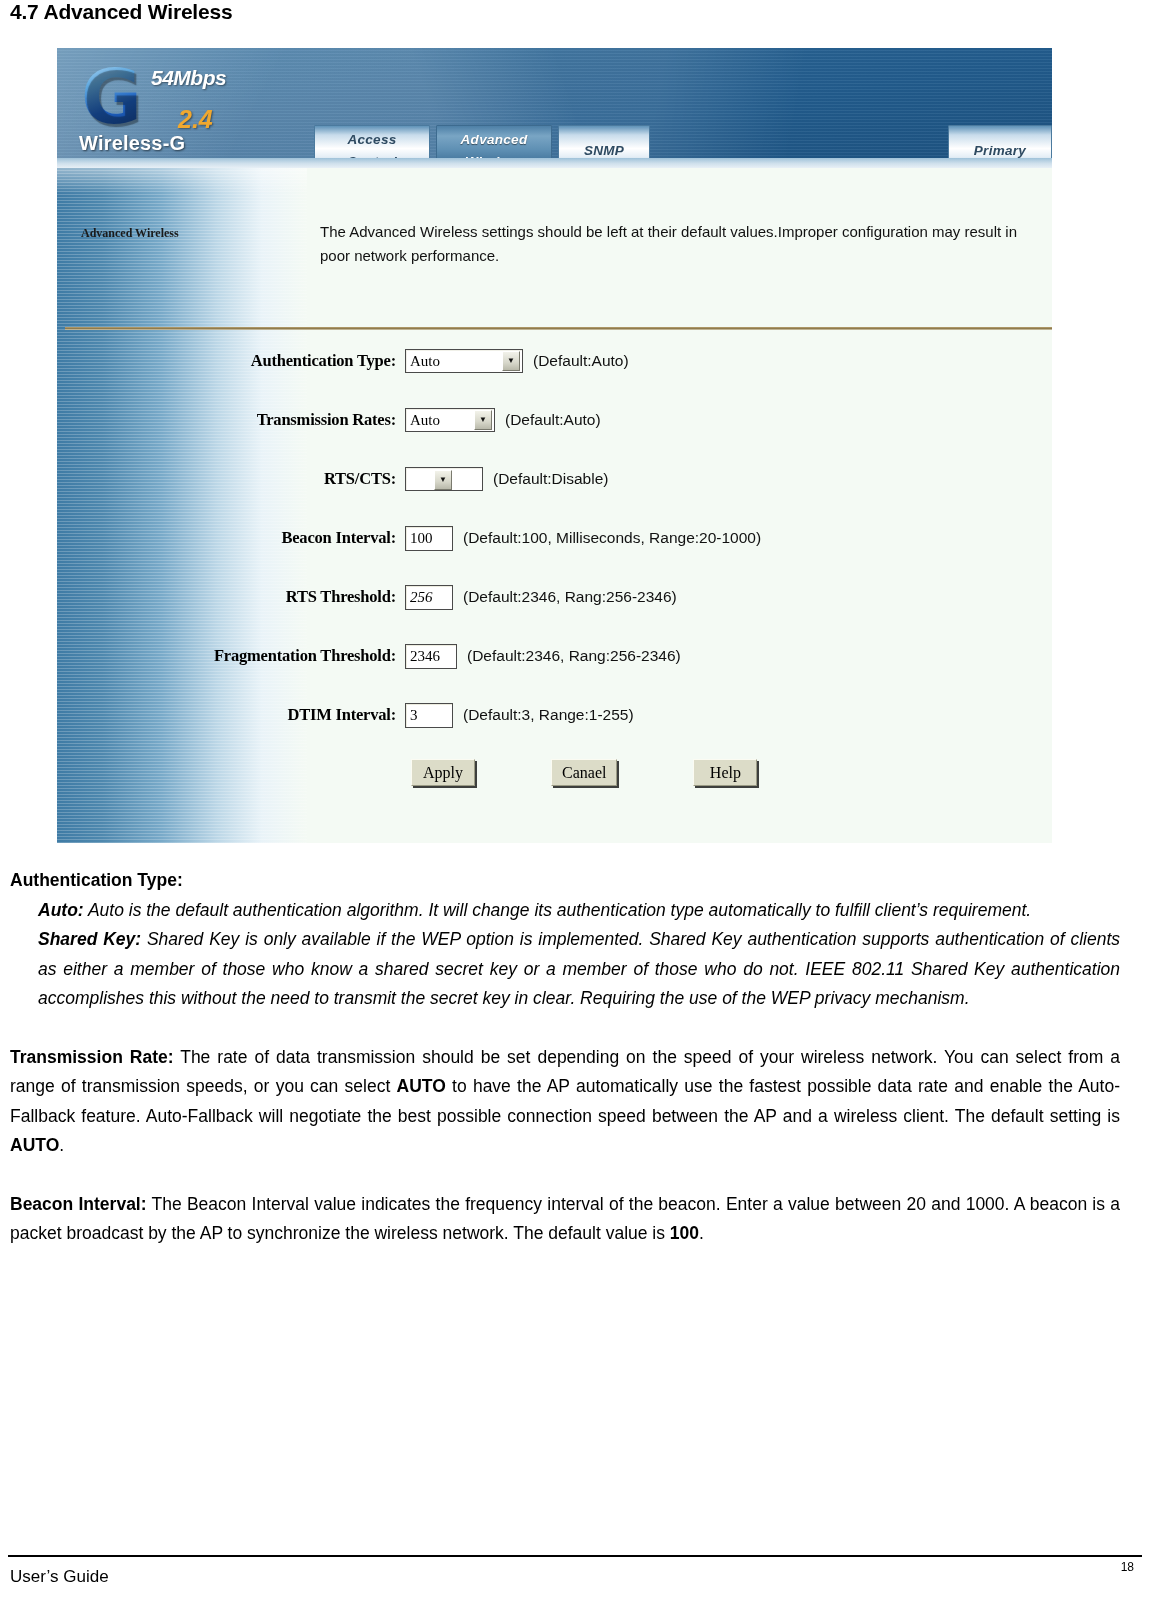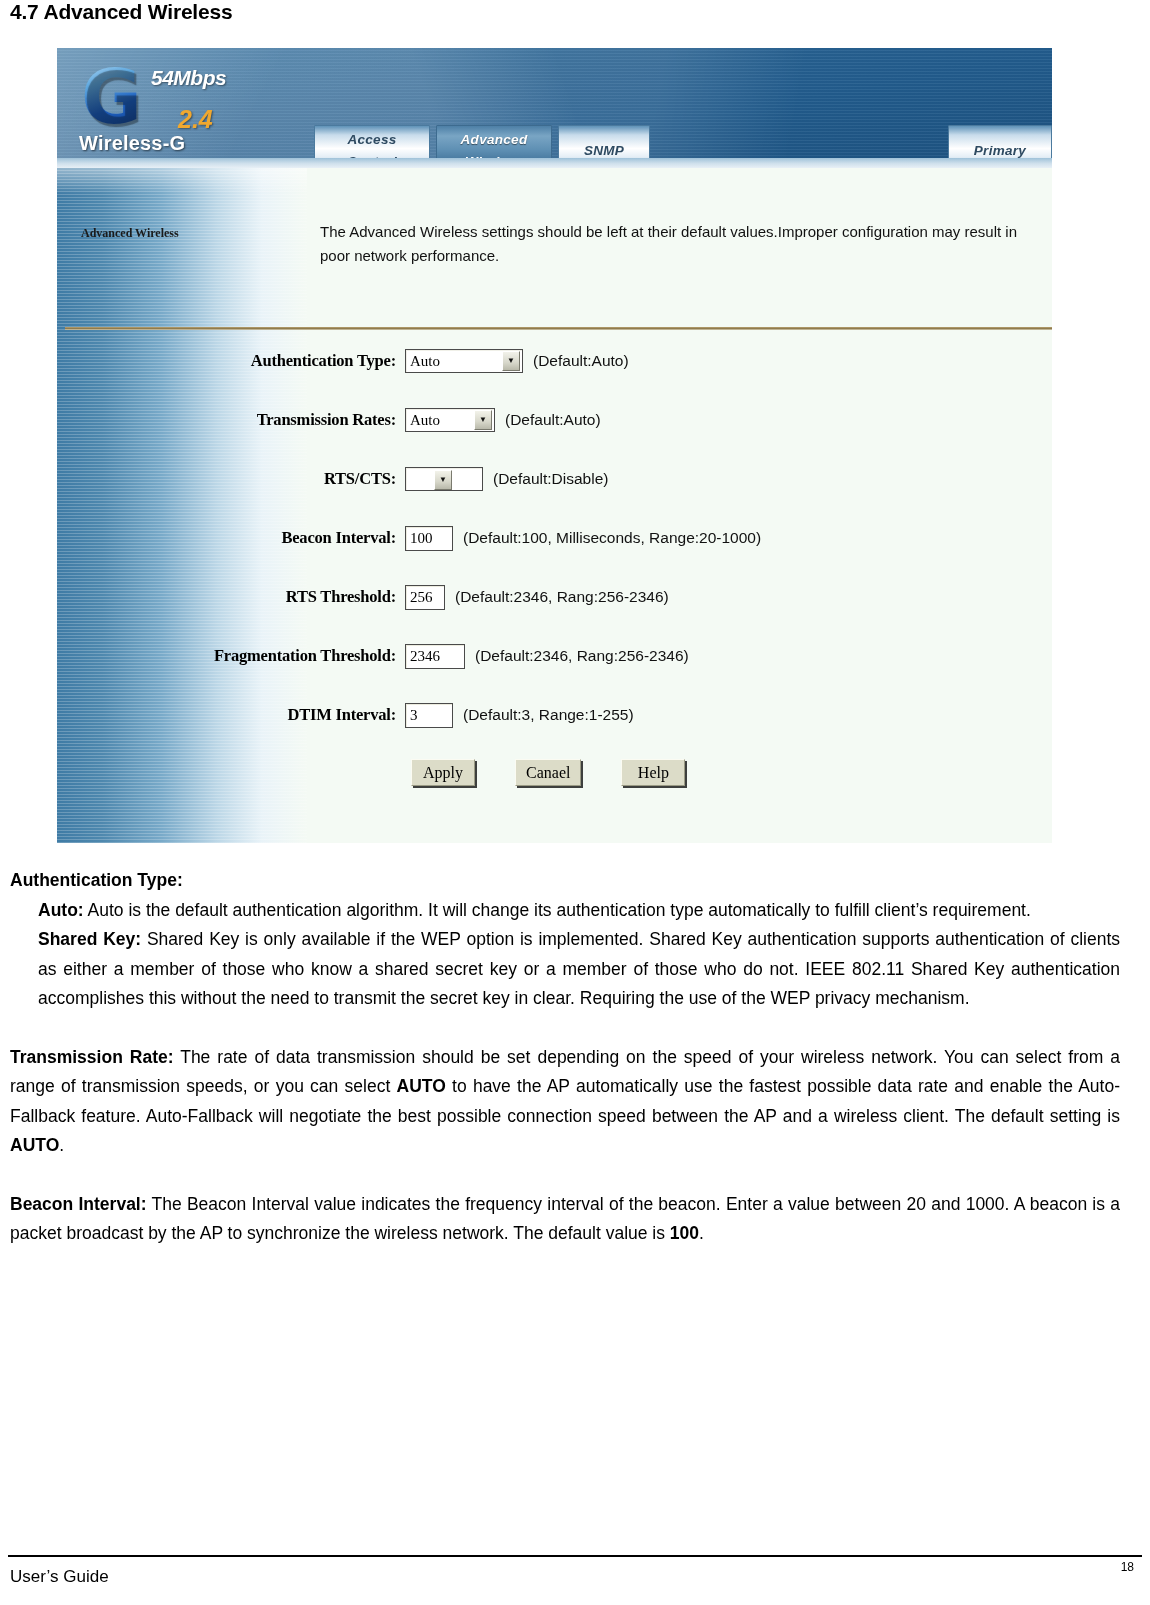--- a/index.html
+++ b/index.html
@@ -272,21 +272,21 @@
     margin-left: 10px;
     font-size: 15.5px;
     color: #111;
     white-space: nowrap;
   }
 
   .btn-row {
     display: flex;
     margin-left: 354px;
     margin-top: 4px;
-    gap: 40px;
+    gap: 76px;
   }
   .btn {
     min-width: 64px;
     height: 27px;
     padding: 0 10px;
     background: #dcdcc8;
     border: 1px solid #9a9a84;
     border-top-color: #fbfbf2;
     border-left-color: #fbfbf2;
     box-shadow: 2px 2px 0 rgba(0,0,0,0.75);
@@ -304,21 +304,21 @@
     position: absolute;
     left: 10px;
     top: 866px;
     width: 1110px;
     font-size: 17.5px;
     line-height: 29.5px;
     text-align: justify;
     color: #000;
   }
   .prose p { margin: 0; }
-  .prose .indent { margin-left: 28px; }
+  .prose .indent { margin-left: 28px; font-style: italic; }
   .prose .gap { height: 29px; }
   .prose b { font-weight: bold; }
 
   
   .footer-rule {
     position: absolute;
     left: 8px;
     right: 8px;
     top: 1555px;
     height: 2px;
@@ -395,26 +395,26 @@
           </div>
           <span class="hint">(Default:Disable)</span>
         </div>
         <div class="form-row">
           <div class="form-label">Beacon Interval:</div>
           <div class="txtbox" style="width: 48px;">100</div>
           <span class="hint">(Default:100, Milliseconds, Range:20-1000)</span>
         </div>
         <div class="form-row">
           <div class="form-label">RTS Threshold:</div>
-          <div class="txtbox" style="width: 40px;">256</div>
+          <div class="txtbox" style="width: 48px; font-style: italic;">256</div>
           <span class="hint">(Default:2346, Rang:256-2346)</span>
         </div>
         <div class="form-row">
           <div class="form-label">Fragmentation Threshold:</div>
-          <div class="txtbox" style="width: 60px;">2346</div>
+          <div class="txtbox" style="width: 52px;">2346</div>
           <span class="hint">(Default:2346, Rang:256-2346)</span>
         </div>
         <div class="form-row">
           <div class="form-label">DTIM Interval:</div>
           <div class="txtbox" style="width: 48px;">3</div>
           <span class="hint">(Default:3, Range:1-255)</span>
         </div>
         <div class="btn-row">
           <div class="btn">Apply</div>
           <div class="btn">Canael</div>

